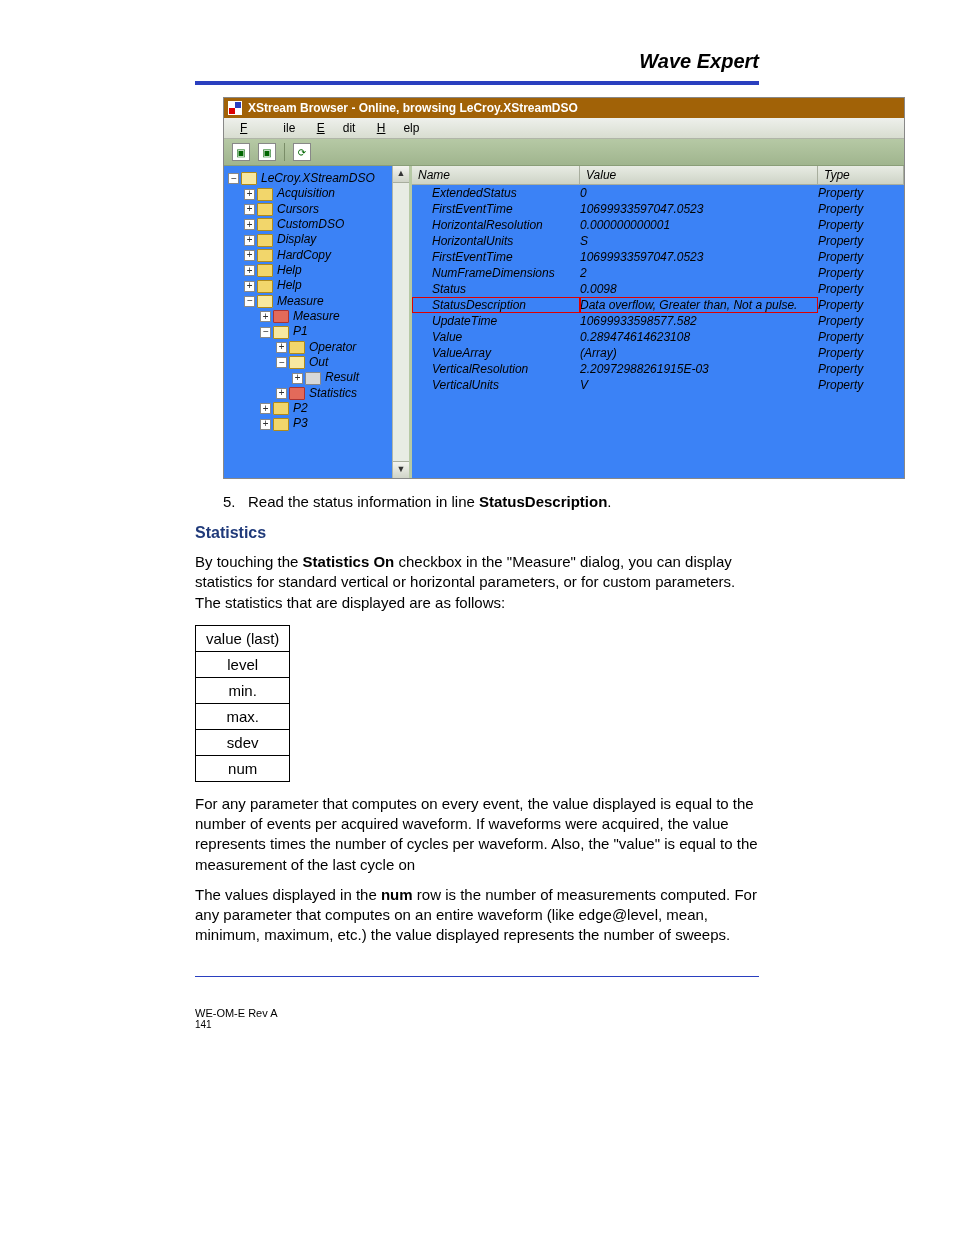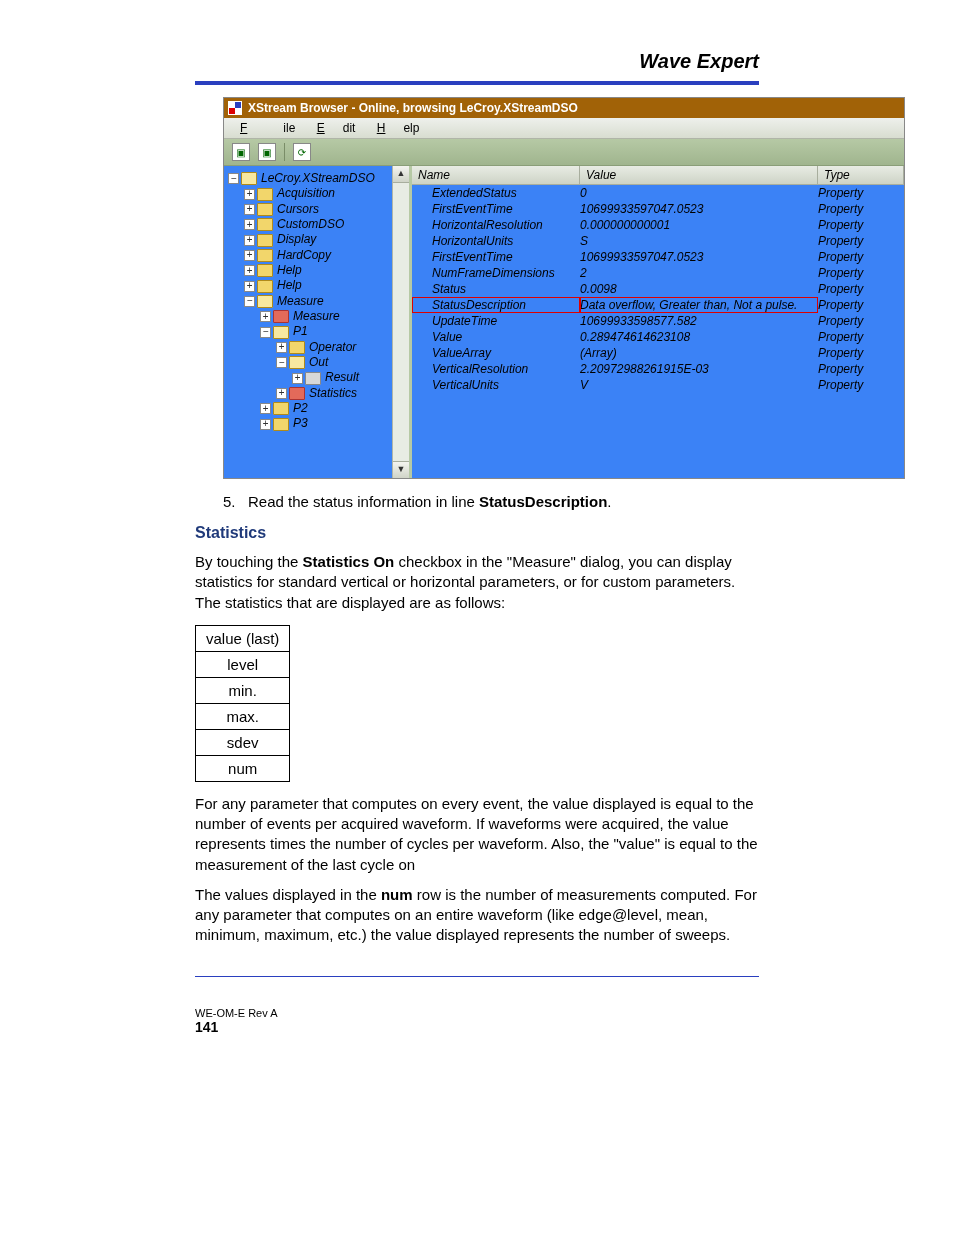--- a/index.html
+++ b/index.html
@@ -215,21 +215,21 @@
     padding: 4px 10px;
     text-align: center;
   }
   .footer {
     display: flex;
     justify-content: space-between;
     font-size: 11px;
     margin-top: 30px;
     flex-direction: column;
   }
-  .footer .pg { font-size: 14px; font-weight: bold; }
+  .footer .pg { font-size: 10px; font-weight: normal; }
   .hr-thin {
     border: none;
     border-top: 1px solid #2a3fbf;
     margin: 30px 0 4px 0;
   }
 </style>
 </head>
 <body>
 
 <div class="page">

